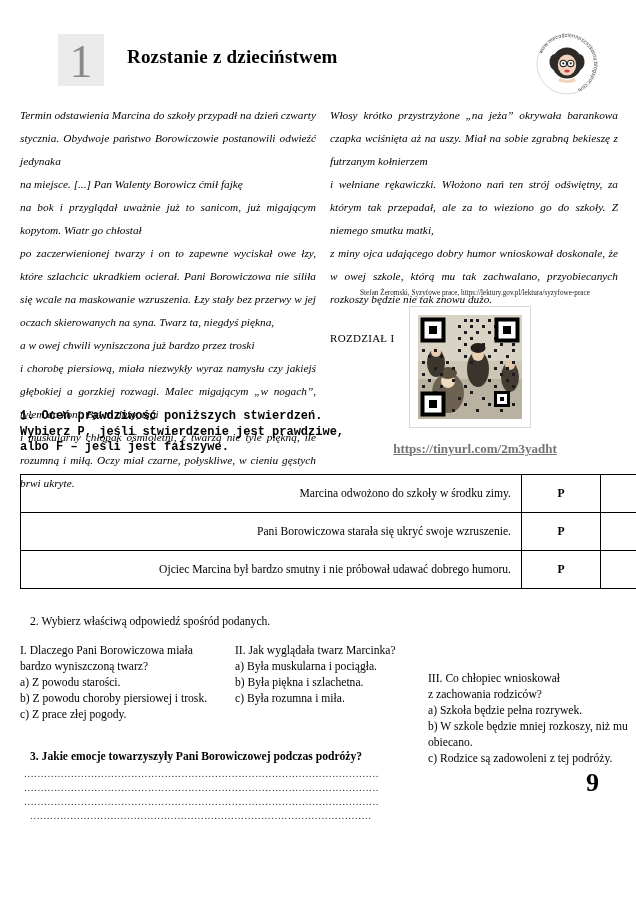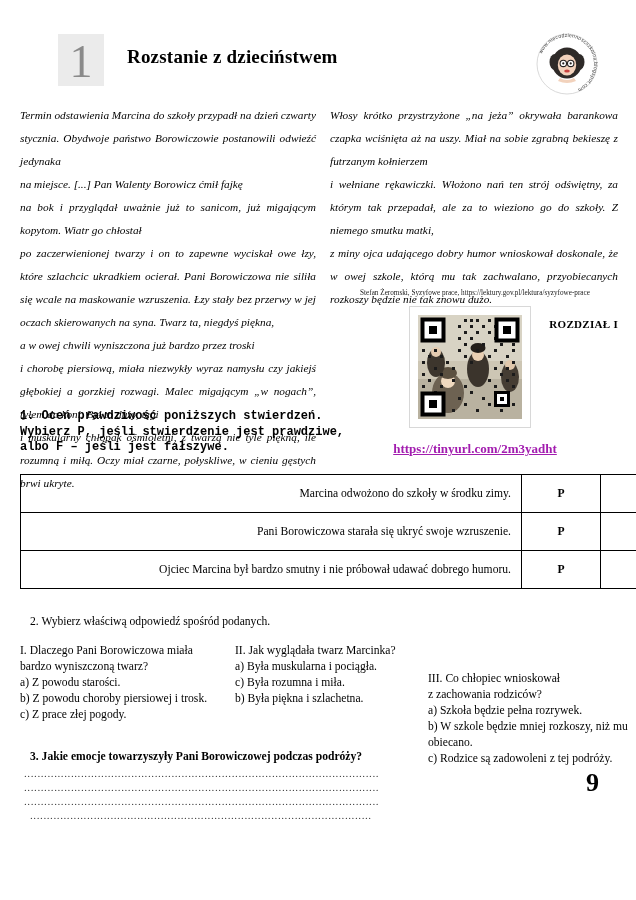--- a/index.html
+++ b/index.html
@@ -86,24 +86,23 @@
   .passage p { margin: 0; }
   .col-left {
     left: 20px;
     width: 296px;
   }
   .col-right {
     left: 330px;
     width: 288px;
   }
   .chapter-ref {
-    margin-top: 2px;
-    text-align: right;
+    margin-top: 16px;
     font-style: normal;
-    font-weight: bold;
+    font-weight: normal;
     font-size: 11px;
     letter-spacing: 0.3px;
   }
   .source-line {
     position: absolute;
     left: 330px;
     top: 288px;
     width: 290px;
     text-align: center;
     font-family: "Liberation Serif", "DejaVu Serif", serif;
@@ -128,21 +127,21 @@
   .qr-link {
     position: absolute;
     left: 330px;
     top: 441px;
     width: 290px;
     text-align: center;
     font-family: "Liberation Serif", "DejaVu Serif", serif;
     font-weight: bold;
     font-size: 13px;
     text-decoration: underline;
-    color: #a21caf;
+    color: #737373;
   }
 
   
   .task1-instr {
     position: absolute;
     left: 20px;
     top: 409px;
     width: 330px;
     font-family: Liberation Mono, monospace;
     font-weight: bold;
@@ -431,22 +430,22 @@
     <div>I. Dlaczego Pani Borowiczowa miała</div>
     <div>bardzo wyniszczoną twarz?</div>
     <div>a) Z powodu starości.</div>
     <div>b) Z powodu choroby piersiowej i trosk.</div>
     <div>c) Z prace złej pogody.</div>
   </div>
 
   <div class="mc-col mc-col-2">
     <div>II. Jak wyglądała twarz Marcinka?</div>
     <div>a) Była muskularna i pociągła.</div>
+    <div>b) Była piękna i szlachetna.</div>
     <div>c) Była rozumna i miła.</div>
-    <div>b) Była piękna i szlachetna.</div>
   </div>
 
   <div class="mc-col mc-col-3">
     <div>III. Co chłopiec wnioskował</div>
     <div>z zachowania rodziców?</div>
     <div>a) Szkoła będzie pełna rozrywek.</div>
     <div>b) W szkole będzie mniej rozkoszy, niż mu obiecano.</div>
     <div>c) Rodzice są zadowoleni z tej podróży.</div>
   </div>
 

